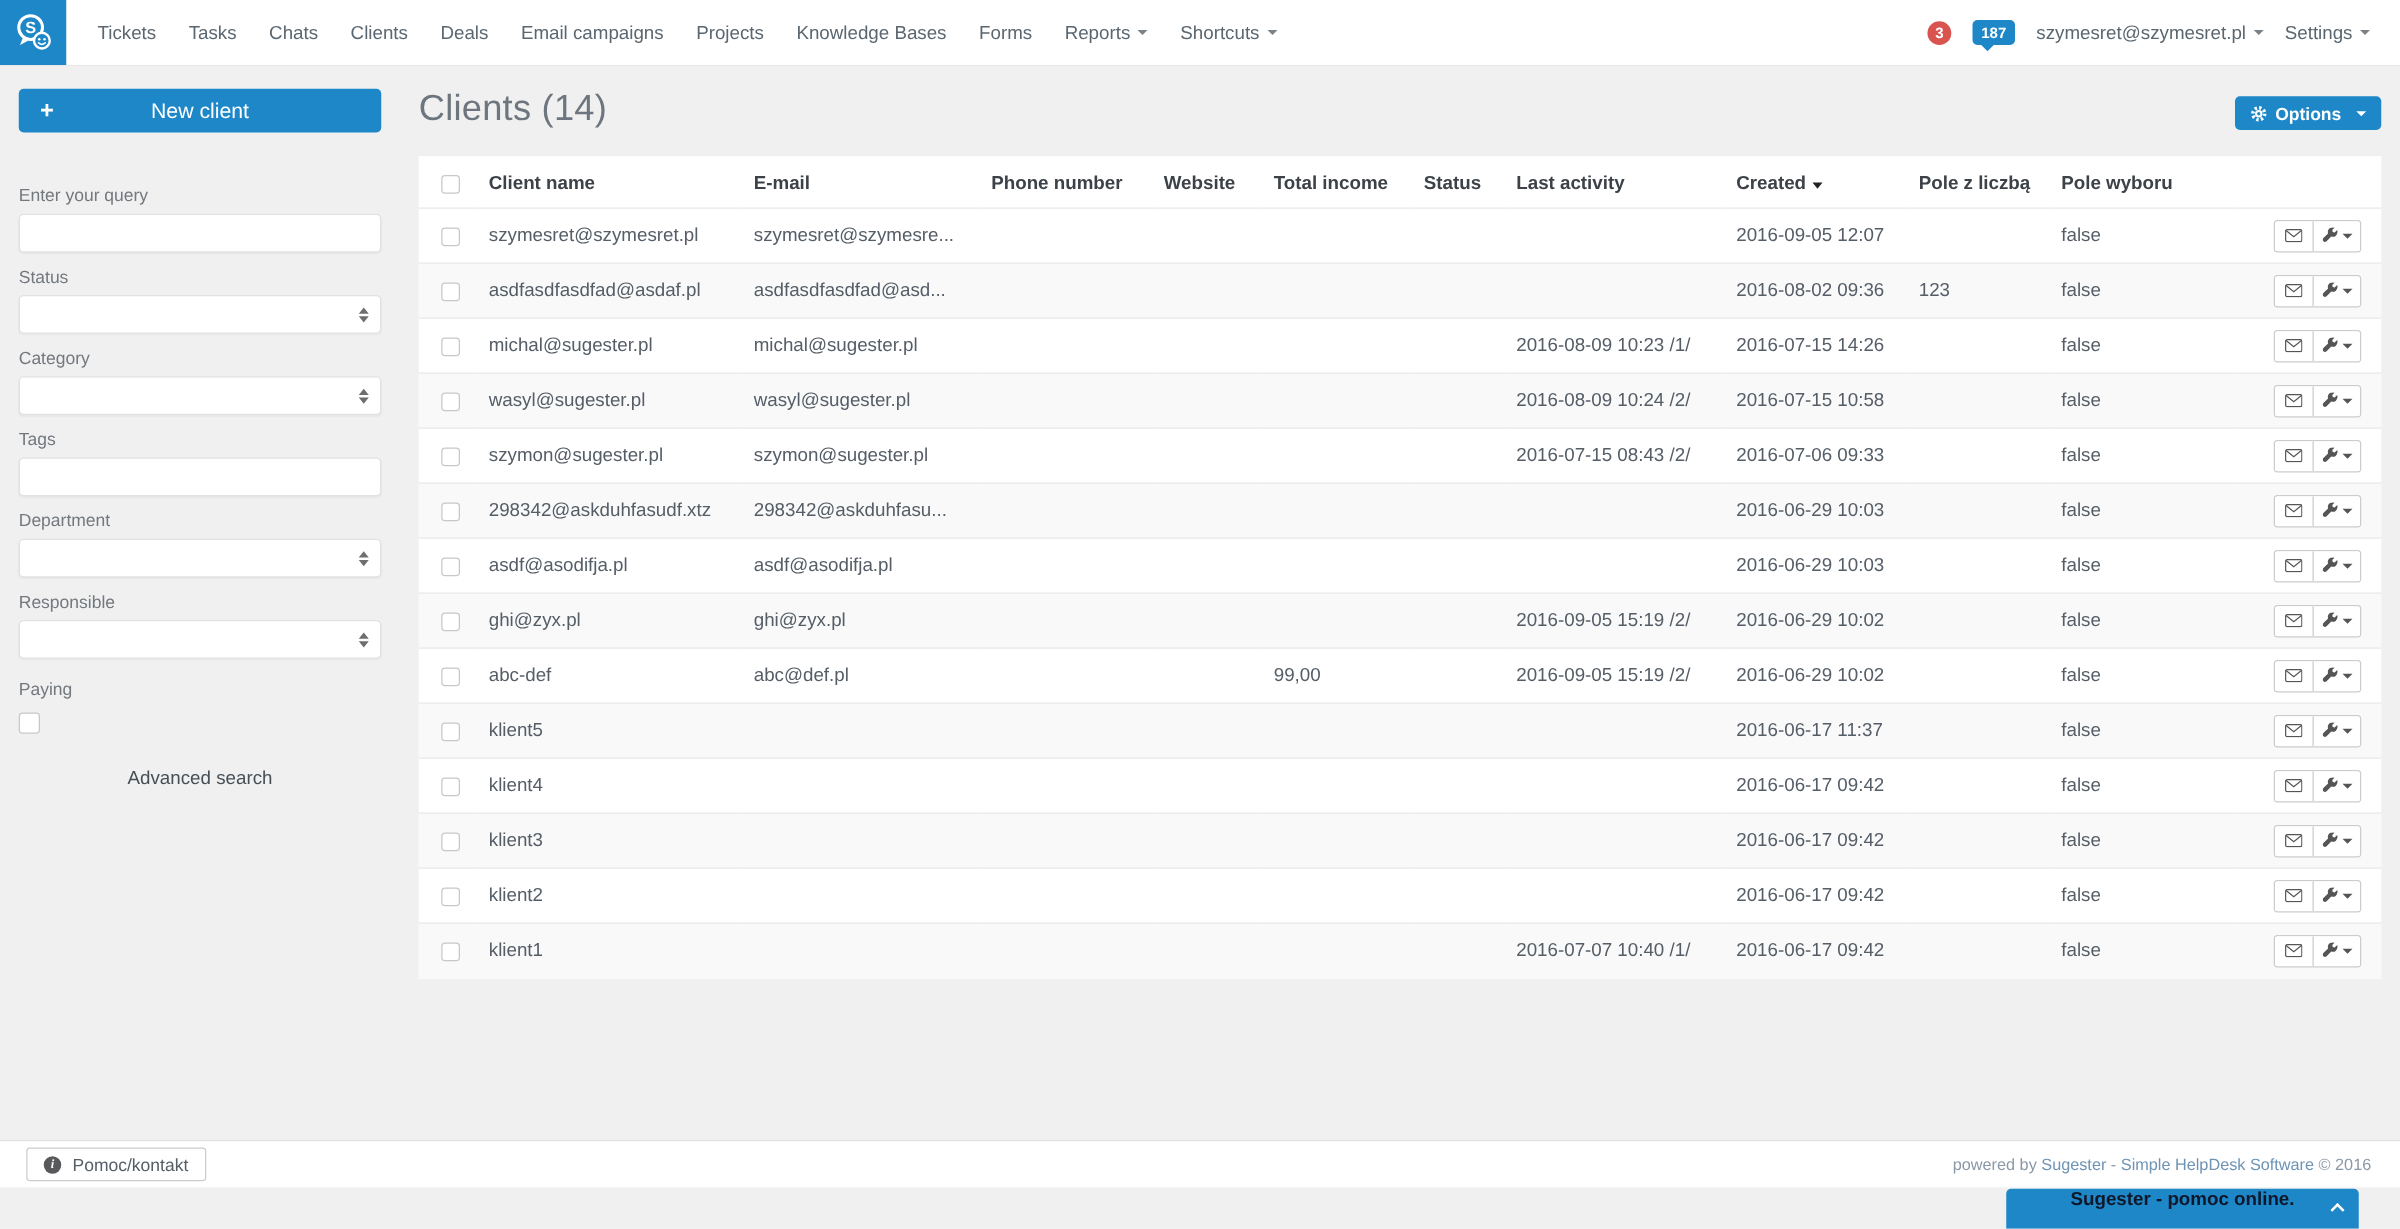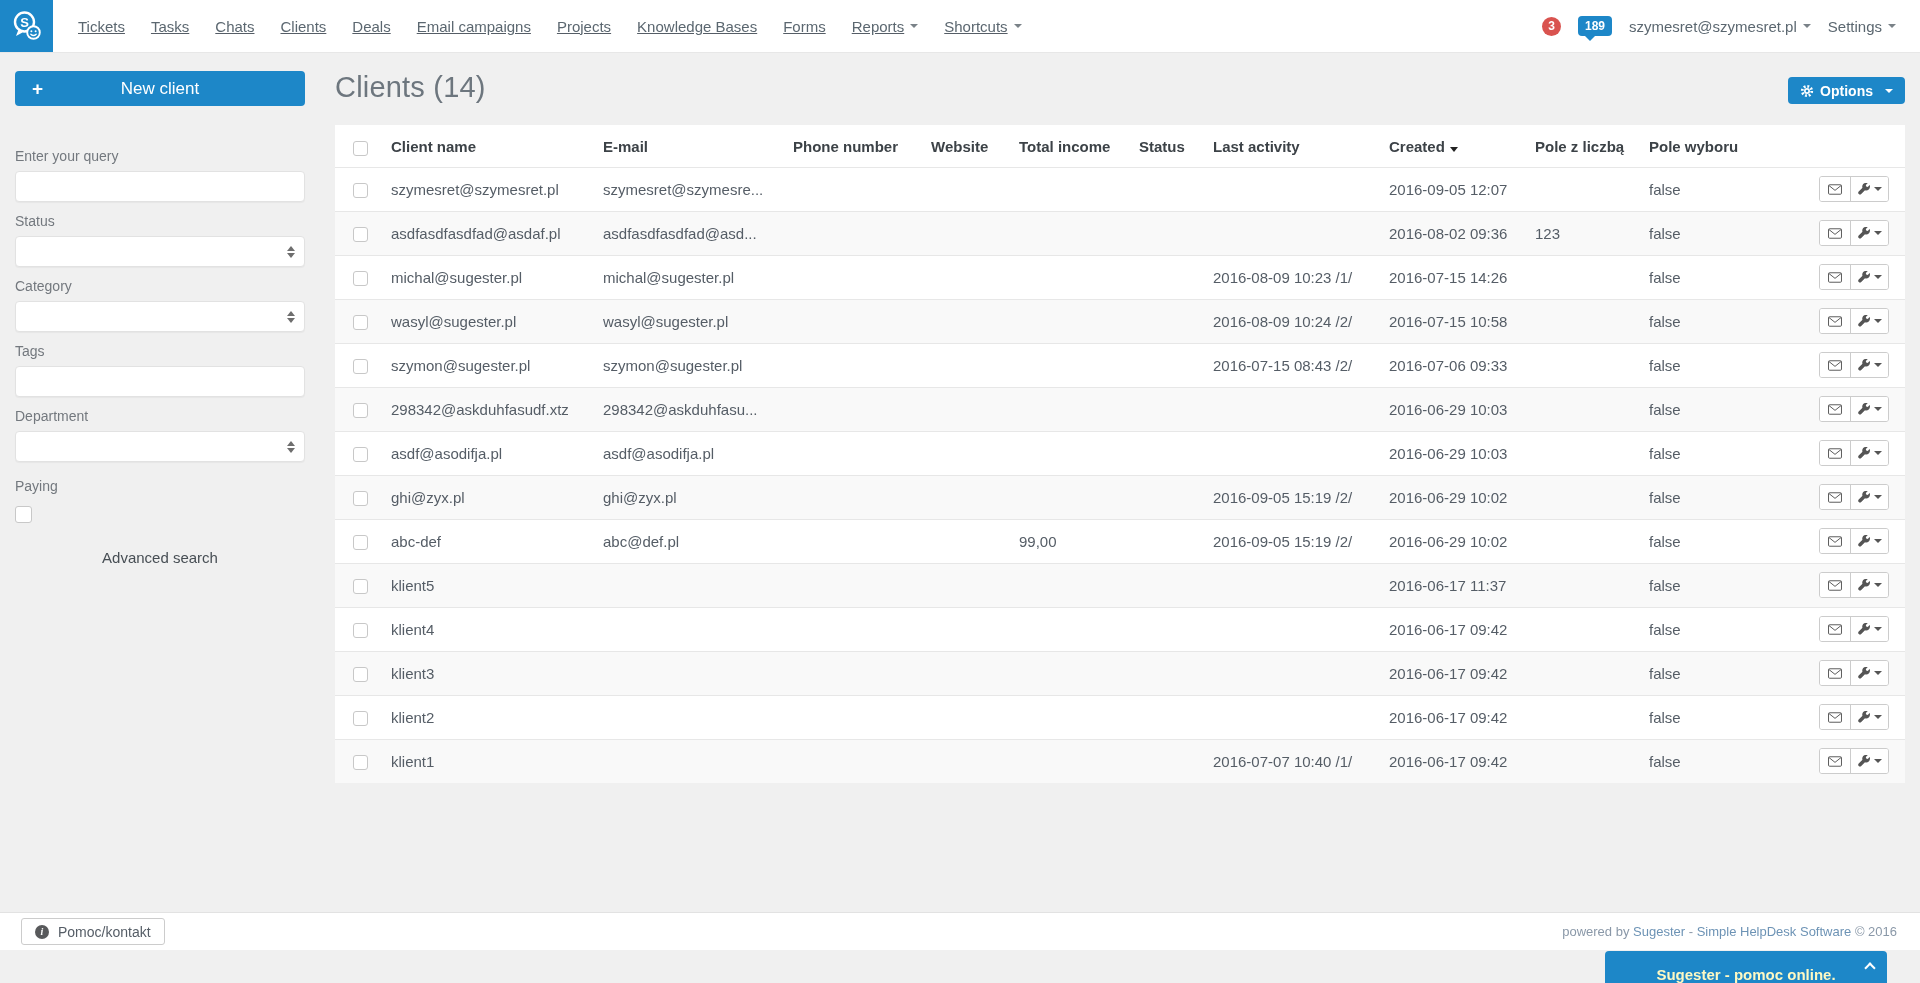--- a/index.html
+++ b/index.html
@@ -15,21 +15,21 @@
 
   
   .navbar {
     height: 53px; background: #fff; border-bottom: 1px solid #e7e7e7;
     display: flex; align-items: stretch; flex-shrink: 0;
   }
   .logo {
     width: 53px; height: 52px; background: #1d87c8;
     display: flex; align-items: center; justify-content: center; cursor: pointer;
   }
-  .nav-menu { display: flex; margin-left: 12px; text-decoration: underline; }
+  .nav-menu { display: flex; margin-left: 12px; }
   .nav-item {
     padding: 0 13px; font-size: 15px; color: #5b6770; cursor: pointer;
     display: flex; align-items: center; height: 100%; text-decoration: none; white-space: nowrap;
   }
   .navbar-right { margin-left: auto; display: flex; align-items: center; gap: 17px; padding-right: 24px; }
   .badge-red {
     background: #d9534f; color: #fff; border-radius: 50%;
     min-width: 19px; height: 19px; font-size: 12px; font-weight: bold;
     display: flex; align-items: center; justify-content: center; cursor: pointer;
   }
@@ -146,23 +146,23 @@
   .info-icon {
     width: 14px; height: 14px; border-radius: 50%; background: #58595b; color: #fff;
     font-size: 10px; display: flex; align-items: center; justify-content: center;
     font-style: italic; font-weight: bold; font-family: "Liberation Serif", serif;
   }
   .powered { font-size: 13px; color: #8a98a8; }
   .powered .plink { color: #6d93b5; cursor: pointer; }
   .footer-gray { height: 33px; background: #f0f0f0; flex-shrink: 0; position: relative; }
   .chat-bar {
     position: absolute; right: 33px; bottom: 0; width: 282px; height: 32px;
-    background: #1d87c8; border-radius: 4px 4px 0 0; color: #fef9c3;
+    background: #1d87c8; border-radius: 4px 4px 0 0; color: #0f172a;
     font-weight: bold; font-size: 15px;
-    display: flex; align-items: flex-end; justify-content: center; cursor: pointer;
+    display: flex; align-items: flex-start; justify-content: center; cursor: pointer;
   }
   .chat-caret {
     position: absolute; right: 13px; top: 13px;
     width: 8px; height: 8px; border-left: 2px solid #fff; border-top: 2px solid #fff;
     transform: rotate(45deg);
   }
 </style>
 </head>
 <body>
 
@@ -210,21 +210,21 @@
         <span>Reports</span>
         <span class="caret"></span>
       </a>
       <a class="nav-item">
         <span>Shortcuts</span>
         <span class="caret"></span>
       </a>
     </div>
   <div class="navbar-right">
     <span class="badge-red">3</span>
-    <span class="badge-blue">189</span>
+    <span class="badge-blue">187</span>
     <span class="user-menu">
       <span>szymesret@szymesret.pl</span>
       <span class="caret"></span>
     </span>
     <span class="settings-menu">
       <span>Settings</span>
       <span class="caret"></span>
     </span>
   </div>
 </div>
@@ -266,20 +266,29 @@
       </div>
       <div class="field">
         <label class="field-label">Department</label>
         <div class="select">
           <span class="steppers">
               <i class="tri-up"></i>
               <i class="tri-down"></i>
             </span>
         </div>
       </div>
+      <div class="field">
+        <label class="field-label">Responsible</label>
+        <div class="select">
+          <span class="steppers">
+              <i class="tri-up"></i>
+              <i class="tri-down"></i>
+            </span>
+        </div>
+      </div>
       <div class="field paying-field">
         <label class="field-label">Paying</label>
         <input type="checkbox" class="cb cb-lg" style="">
       </div>
       <div class="advanced">Advanced search</div>
     </div>
   </div>
 
   <div class="main">
     <div class="main-header">

